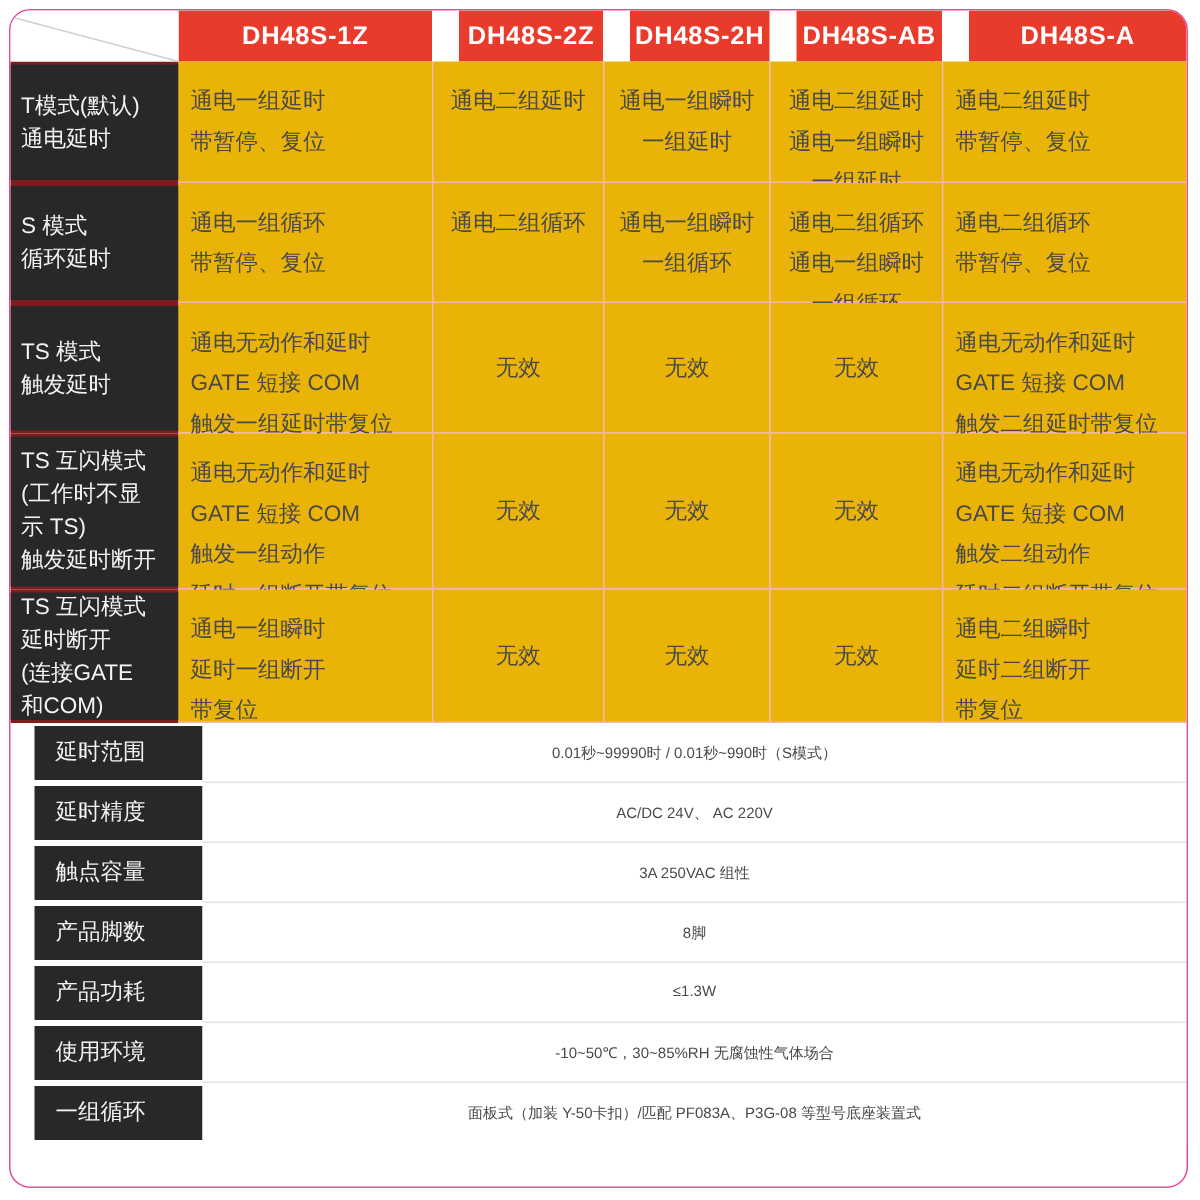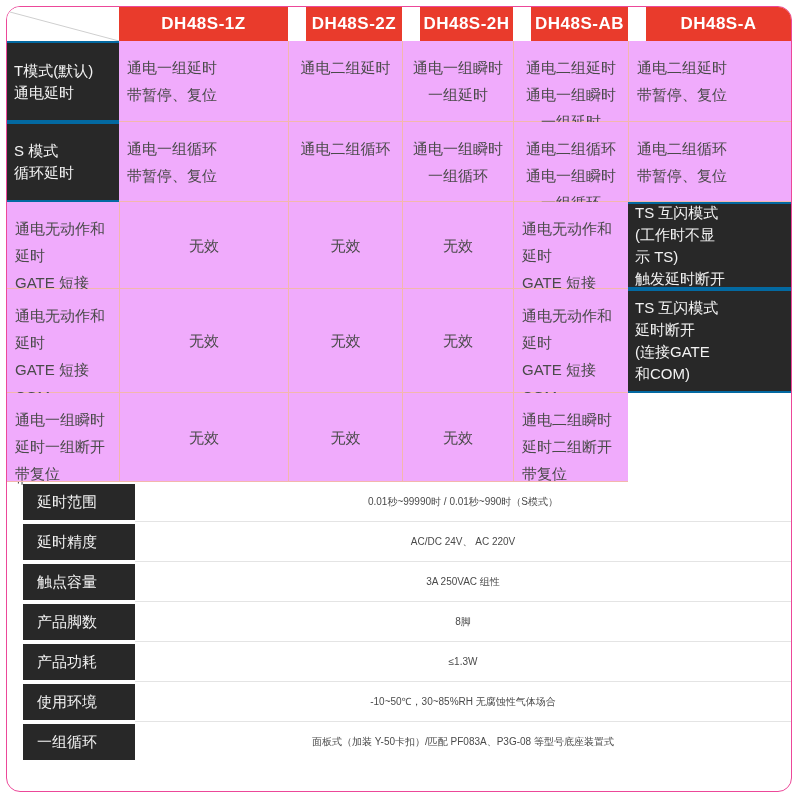--- a/index.html
+++ b/index.html
@@ -21,30 +21,30 @@
   }
   .corner { position:relative; background:#fff; }
   .corner svg { position:absolute; inset:0; width:100%; height:100%; }
   .hcell { box-sizing:border-box; }
   .hcell .hin {
     height:100%; background:#e93b2c; color:#ffffff;
     display:flex; align-items:center; justify-content:center;
     font-size:17px; font-weight:bold; letter-spacing:0.5px;
   }
   .hdiv { border-left:2px solid #ffffff; box-sizing:border-box;margin-left:16px; }
-  .mlabel { background:#0369a1; padding:2px 0; box-sizing:border-box; }
+  .mlabel { background:#7f1d1d; padding:2px 0; box-sizing:border-box; }
   .mlabel .inner, .slabel .inner {
     background:#282828; width:100%; height:100%; box-sizing:border-box;
     color:#f2f2f2; display:flex; flex-direction:column; justify-content:center;
     white-space:pre-line;
   }
   .mlabel .inner { font-size:15px; line-height:22px; padding-left:7px; }
   .mcell {
     box-sizing:border-box; font-size:15px; color:#4a4a4a; line-height:27px;
-    border-bottom:1px solid #f3b7ad; white-space:pre-line; background:#f0abfc;
+    border-bottom:1px solid #f3b7ad; white-space:pre-line; background:#eab308;
   }
   .vline { border-left:1px solid #f3b7ad; }
   .cleft   { padding:13px 6px 0 8px; }
   .ccenter { padding-top:13px; text-align:center; }
   .cinvalid{ display:flex; align-items:center; justify-content:center; padding-top:0; }
   
   .spec {
     display:grid;
     grid-template-columns:112px 1fr;
     grid-template-rows:repeat(7, 40px) 29px;
@@ -110,20 +110,24 @@
 带暂停、复位</div>
     <div class="mcell ccenter vline">通电二组循环</div>
     <div class="mcell ccenter vline">通电一组瞬时
 一组循环</div>
     <div class="mcell ccenter vline">通电二组循环
 通电一组瞬时
 一组循环</div>
     <div class="mcell cleft vline">通电二组循环
 带暂停、复位</div>
 
+    <div class="mlabel">
+        <div class="inner">TS 模式
+触发延时</div>
+      </div>
     <div class="mcell cleft">通电无动作和延时
 GATE 短接 COM
 触发一组延时带复位</div>
     <div class="mcell cinvalid vline">无效</div>
     <div class="mcell cinvalid vline">无效</div>
     <div class="mcell cinvalid vline">无效</div>
     <div class="mcell cleft vline">通电无动作和延时
 GATE 短接 COM
 触发二组延时带复位</div>
 

